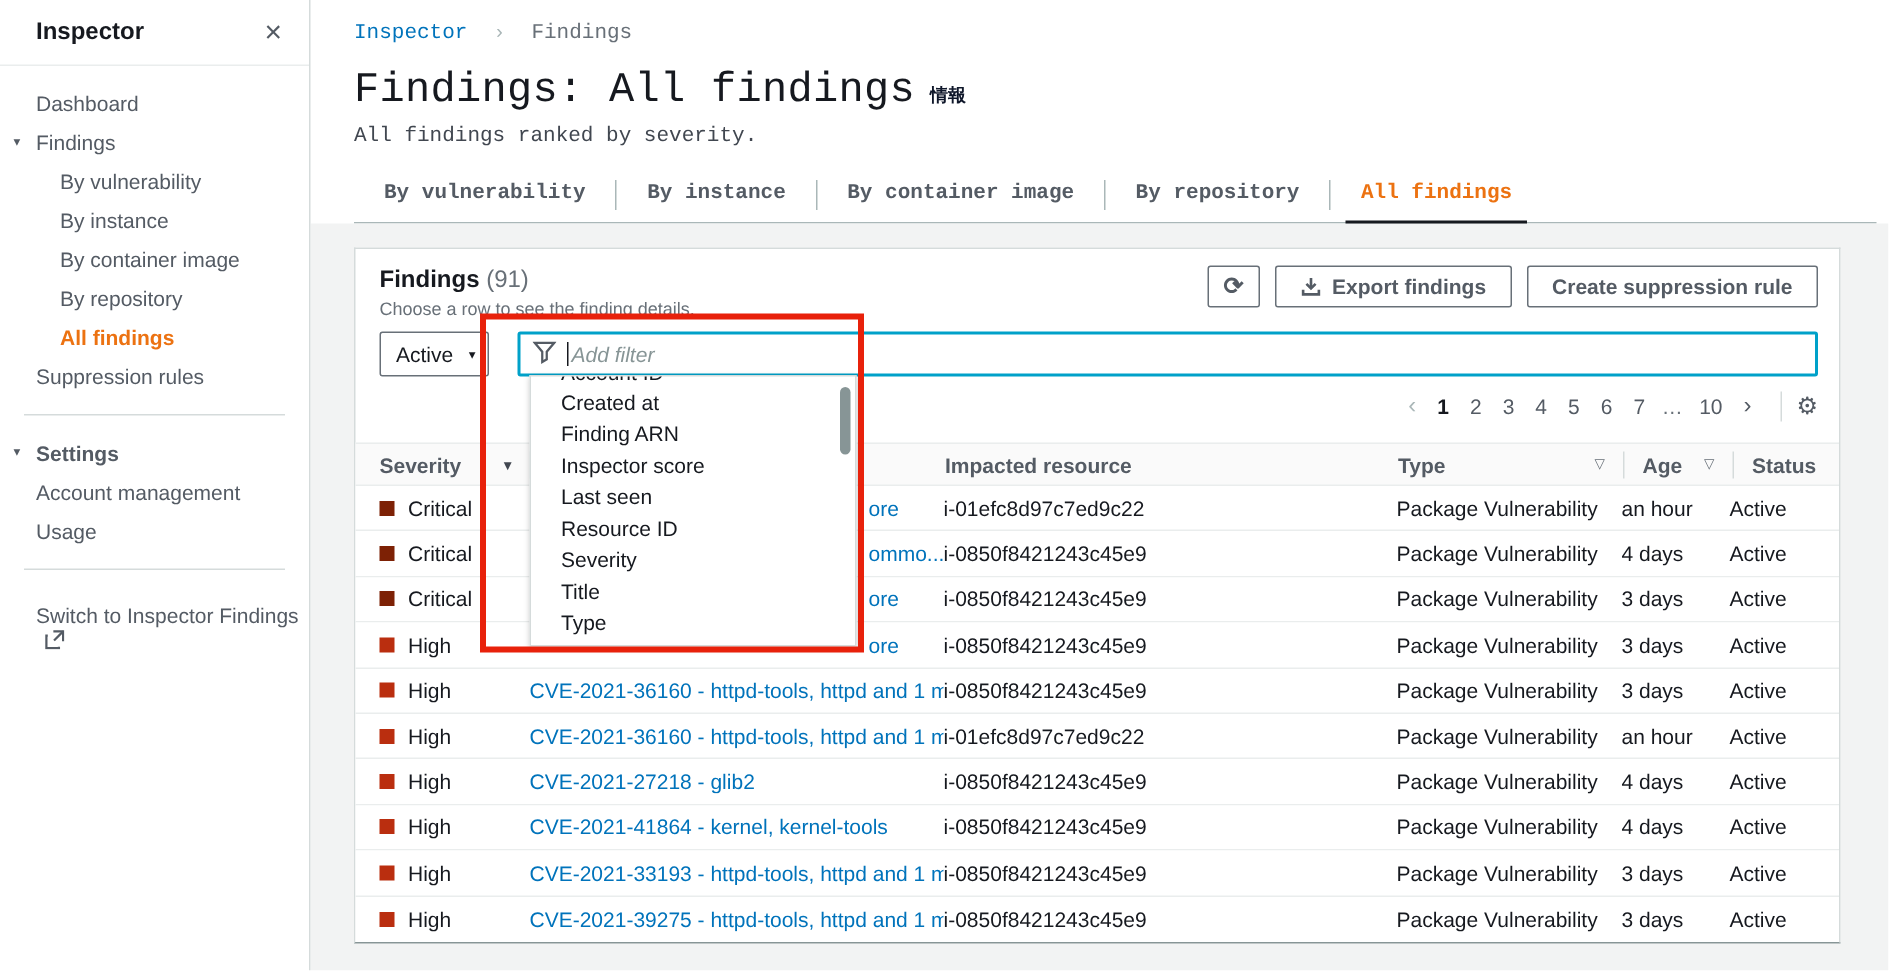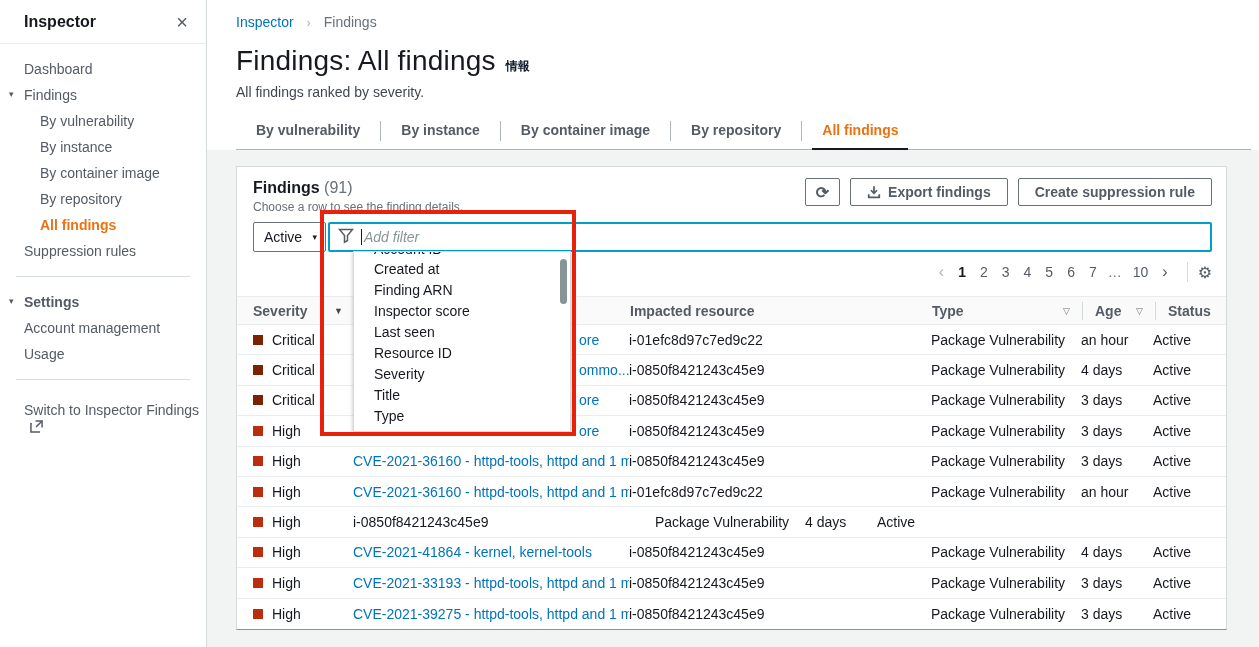--- a/index.html
+++ b/index.html
@@ -19,21 +19,21 @@
   .sb-item.expandable { position:relative; }
   .sb-caret { position:absolute; left:9px; top:7px; font-size:9px; color:#545b64; }
   .sb-sub { padding-left:40px; }
   .sb-item.active { color:#ec7211; font-weight:bold; }
   .sb-item.bold { font-weight:bold; }
   .sb-footer { padding:10px 0 0 24px; color:#545b64; cursor:pointer; }
   .ext-icon { display:inline-block; margin-left:6px; vertical-align:-2px; }
 
   
   .main { flex:1; display:flex; flex-direction:column; background:#fff; }
-  .mhead { padding:14px 8px 0 29px; background:#fff; }
+  .mhead { padding:14px 8px 0 29px; background:#fff;font-family:Liberation Mono, monospace; }
   .crumbs { font-size:14px; }
   .crumb-link { color:#0073bb; cursor:pointer; }
   .crumb-sep { color:#aab7b8; margin:0 9px; font-size:13px; }
   .crumb-cur { color:#687078; }
   .ptitle-row { margin-top:15px; display:flex; align-items:baseline; }
   .ptitle { font-size:28px; font-weight:400; color:#16191f; letter-spacing:.2px; }
   .info-link { font-size:12px; font-weight:bold; color:#0f172a; margin-left:10px; cursor:pointer; }
   .psub { margin-top:7px; color:#414750; }
   .tabs { margin-top:13px; display:flex; align-items:stretch; border-bottom:1px solid #aab7b8; }
   .tab { padding:9px 20px 11px; font-weight:bold; color:#545b64; cursor:pointer; position:relative; }
@@ -54,21 +54,21 @@
   .btn { background:#fff; border:1px solid #687078; border-radius:2px; color:#545b64; font-weight:bold;
          font-size:14px; height:28px; display:flex; align-items:center; padding:0 16px; cursor:pointer; gap:7px; }
   .btn.icon-only { padding:0 10px; font-size:16px; }
   .btn svg { display:block; }
 
   
   .filter-row { margin:8px 14px 0 16px; display:flex; position:relative; }
   .scope-select { width:73px; height:30px; border:1px solid #687078; border-radius:2px; background:#fff;
          display:flex; align-items:center; justify-content:space-between; padding:0 8px 0 10px; cursor:pointer; }
   .scope-caret { font-size:9px; color:#16191f; }
-  .filter-input { flex:1; height:30px; margin-left:2px; border:2px solid #00a1c9; border-radius:2px;
+  .filter-input { flex:1; height:30px; margin-left:19px; border:2px solid #00a1c9; border-radius:2px;
          background:#fff; display:flex; align-items:center; padding:0 8px; }
   .funnel { margin-right:7px; }
   .caret-line { width:1px; height:16px; background:#16191f; margin-right:2px; }
   .placeholder { font-style:italic; color:#879596; }
 
   
   .dropdown { position:absolute; left:100px; top:29px; width:218px; background:#fff;
       border:1px solid #d5dbdb; box-shadow:0 1px 4px rgba(0,0,0,.25); z-index:40; padding-bottom:4px; }
   .dd-clip { height:7px; overflow:hidden; }
   .dd-clip .dd-item { margin-top:-13px; }
@@ -339,20 +339,21 @@
             <div class="c-res">i-01efc8d97c7ed9c22</div>
             <div class="c-type">Package Vulnerability</div>
             <div class="c-age">an hour</div>
             <div class="c-status">Active</div>
           </div>
           <div class="trow">
             <div class="c-sev">
                 <span class="sq" style="background: rgb(186, 46, 15);"></span>
                 <span>High</span>
               </div>
+            <div class="c-title"><span class="lnk">CVE-2021-27218 - glib2</span></div>
             <div class="c-res">i-0850f8421243c45e9</div>
             <div class="c-type">Package Vulnerability</div>
             <div class="c-age">4 days</div>
             <div class="c-status">Active</div>
           </div>
           <div class="trow">
             <div class="c-sev">
                 <span class="sq" style="background: rgb(186, 46, 15);"></span>
                 <span>High</span>
               </div>

